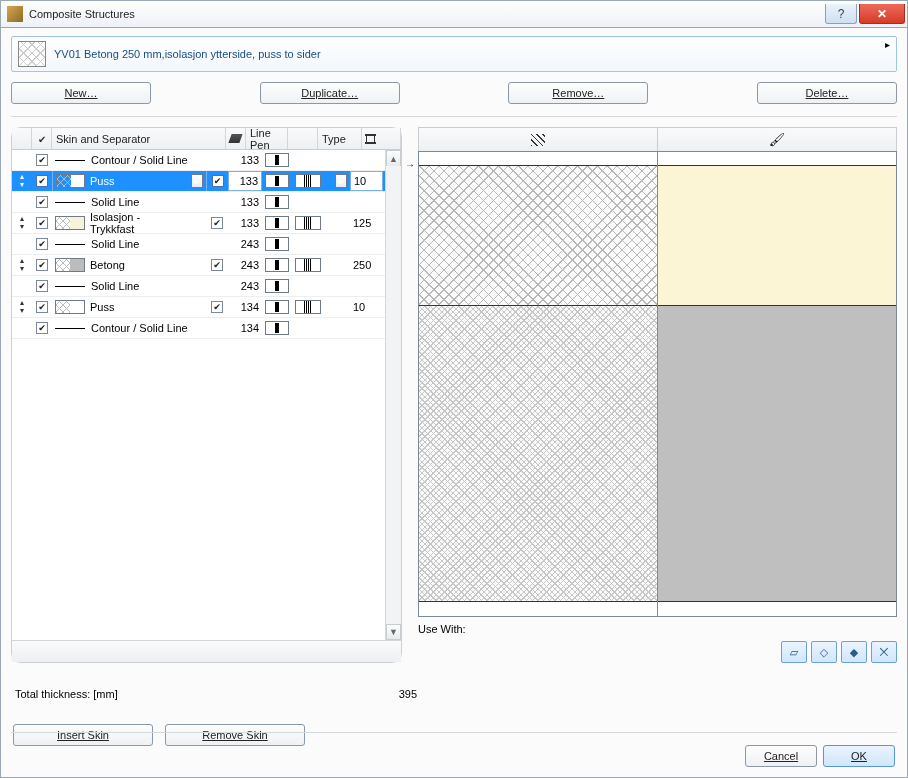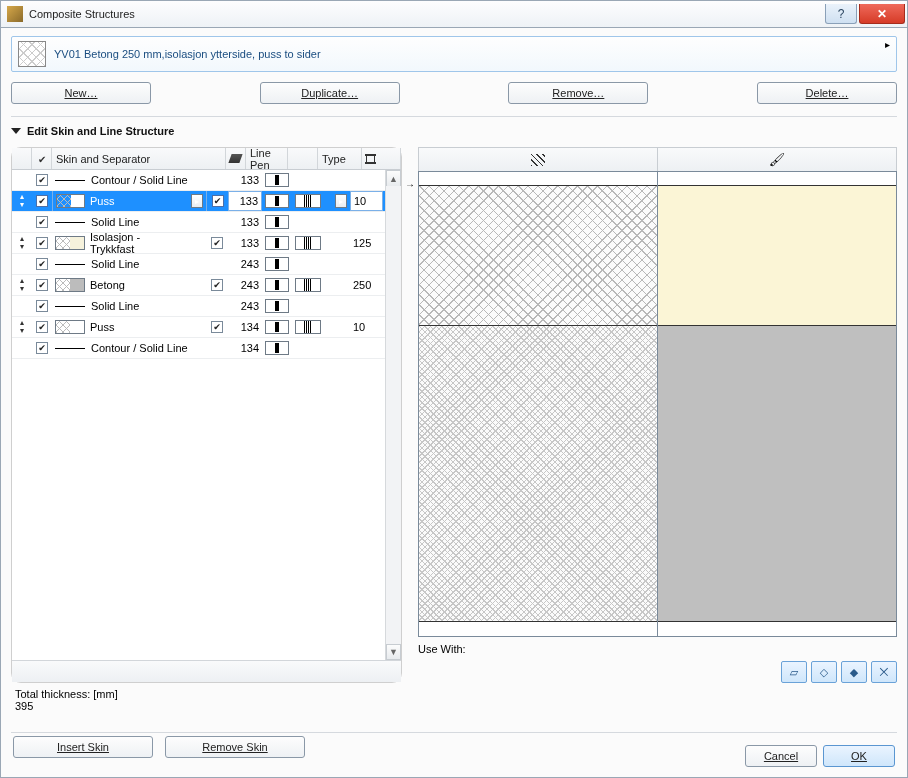--- a/index.html
+++ b/index.html
@@ -89,21 +89,21 @@
 .sel .handle{color:#fff;}
 
 .row.sel .c-pen, .row.sel .c-thick { background:#fff; color:#000;}
 .row.sel .c-flag, .row.sel .c-sw {border-left:1px solid #7bb0e8;}
 .row.sel .c-pen{border:1px solid #7bb0e8; margin:1px 0;}
 .row.sel .c-thick{border:1px solid #7bb0e8; margin:1px 2px 1px 0;}
 
 
 .grid-foot{height:22px;border-top:1px solid #d2d6da;background:linear-gradient(#f9fafb,#edf0f3);}
 
-.left-footer{display:flex;justify-content:space-between;align-items:flex-start;margin-top:6px;padding:0 2px;flex-direction:column;}
+.left-footer{display:flex;justify-content:space-between;align-items:flex-start;margin-top:6px;padding:0 2px;}
 .left-footer .total{flex:1;}
 .left-btns{display:flex;gap:12px;margin-top:24px;}
 
 
 .preview-head{height:24px;display:flex;}
 .preview-head .half{flex:1;display:flex;align-items:center;justify-content:center;border:1px solid #c8cdd2;border-bottom:none;background:linear-gradient(#f9fafb,#edf0f3);}
 .preview-head .half+.half{border-left:none;}
 .preview{flex:1;display:flex;border:1px solid #7a8a9a;position:relative;}
 .preview .col{flex:1;display:flex;flex-direction:column;}
 .preview .col+.col{border-left:1px solid #7a8a9a;}
@@ -160,24 +160,20 @@
     <button class="btn wide">New…</button>
     <div class="spacer"></div>
     <button class="btn wide">Duplicate…</button>
     <div class="spacer"></div>
     <button class="btn wide">Remove…</button>
     <div class="spacer"></div>
     <button class="btn wide">Delete…</button>
   </div>
 
   <div class="section-divider"></div>
-  <div class="section-head">
-    <span class="disclose"></span>
-    <span>Edit Skin and Line Structure</span>
-  </div>
 
   <div class="cols">
 
     <div class="left">
       <div class="grid-head">
         <div class="gh col-drag"></div>
         <div class="gh col-chk">
             <span class="gh-check"></span>
           </div>
         <div class="gh" style="width:174px;">Skin and Separator</div>

